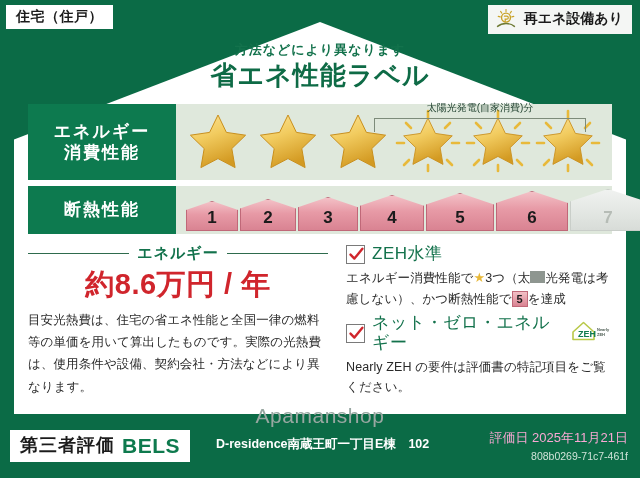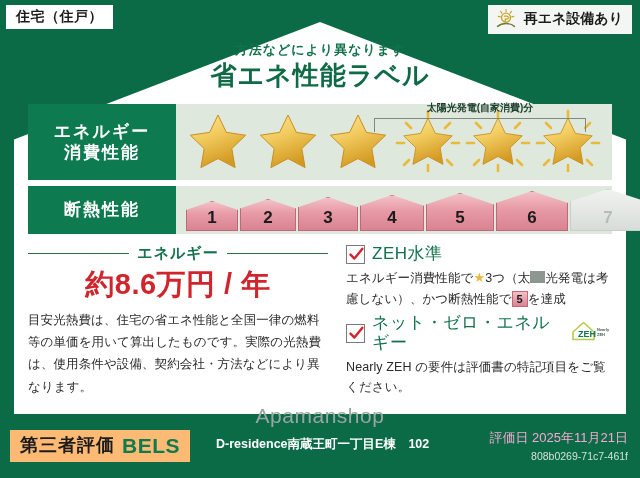--- a/index.html
+++ b/index.html
@@ -150,21 +150,21 @@
     border-bottom: none;
     z-index: 3;
   }
   .solar-caption {
     position: absolute;
     left: 198px;
     top: -2px;
     width: 212px;
     text-align: center;
     font-size: 10px;
-    font-weight: 700;
+    font-weight: 400;
     color: #1b3d2b;
     z-index: 4;
     line-height: 1.1;
   }
 
   
   .ins-badges {
     display: flex;
     align-items: flex-end;
     gap: 2px;
@@ -305,21 +305,21 @@
     position: absolute;
     left: 0; right: 0; bottom: 0;
     height: 56px;
     background: #0b6b46;
     z-index: 7;
   }
   .bels-badge {
     position: absolute;
     left: 10px;
     top: 8px;
-    background: #fdba74;
+    background: #ffffff;
     display: flex;
     align-items: center;
     gap: 7px;
     padding: 4px 10px 5px 10px;
   }
   .bels-badge .jp {
     font-size: 18px;
     font-weight: 700;
     color: #1b1b1b;
     letter-spacing: 1px;

